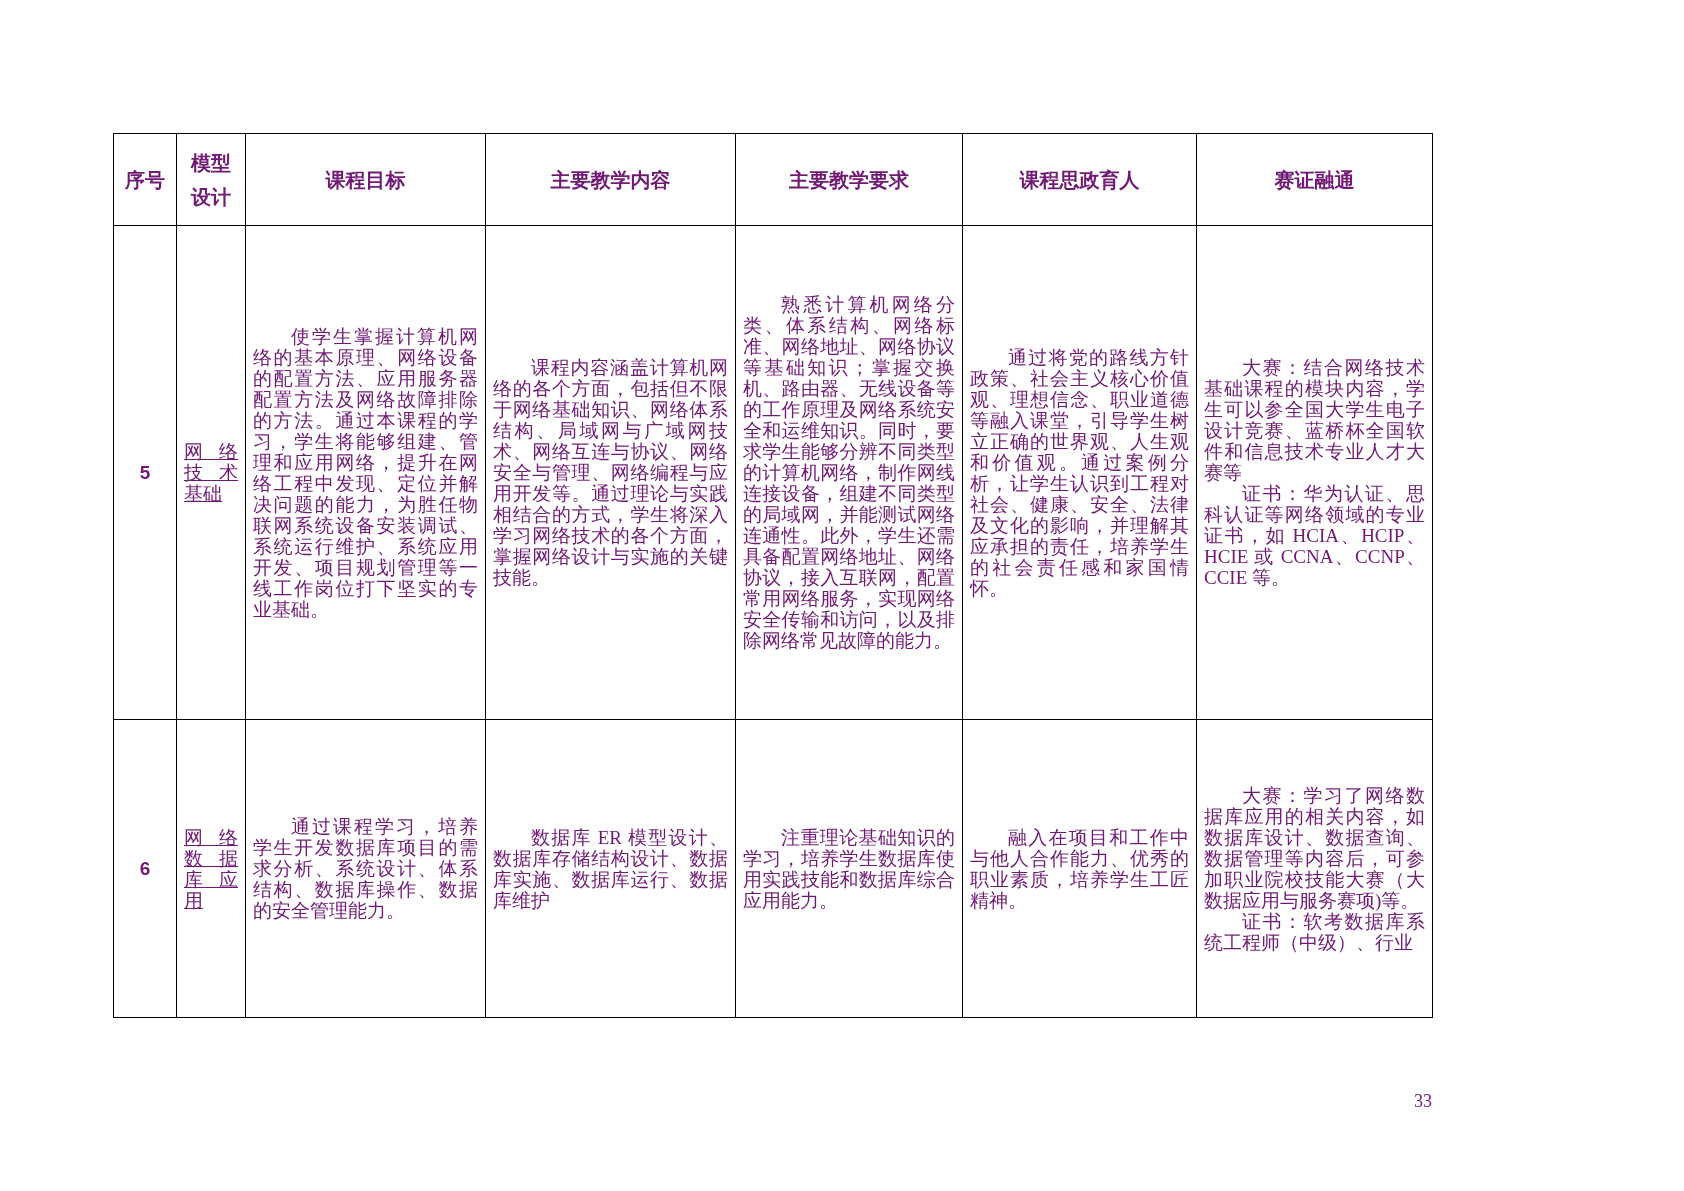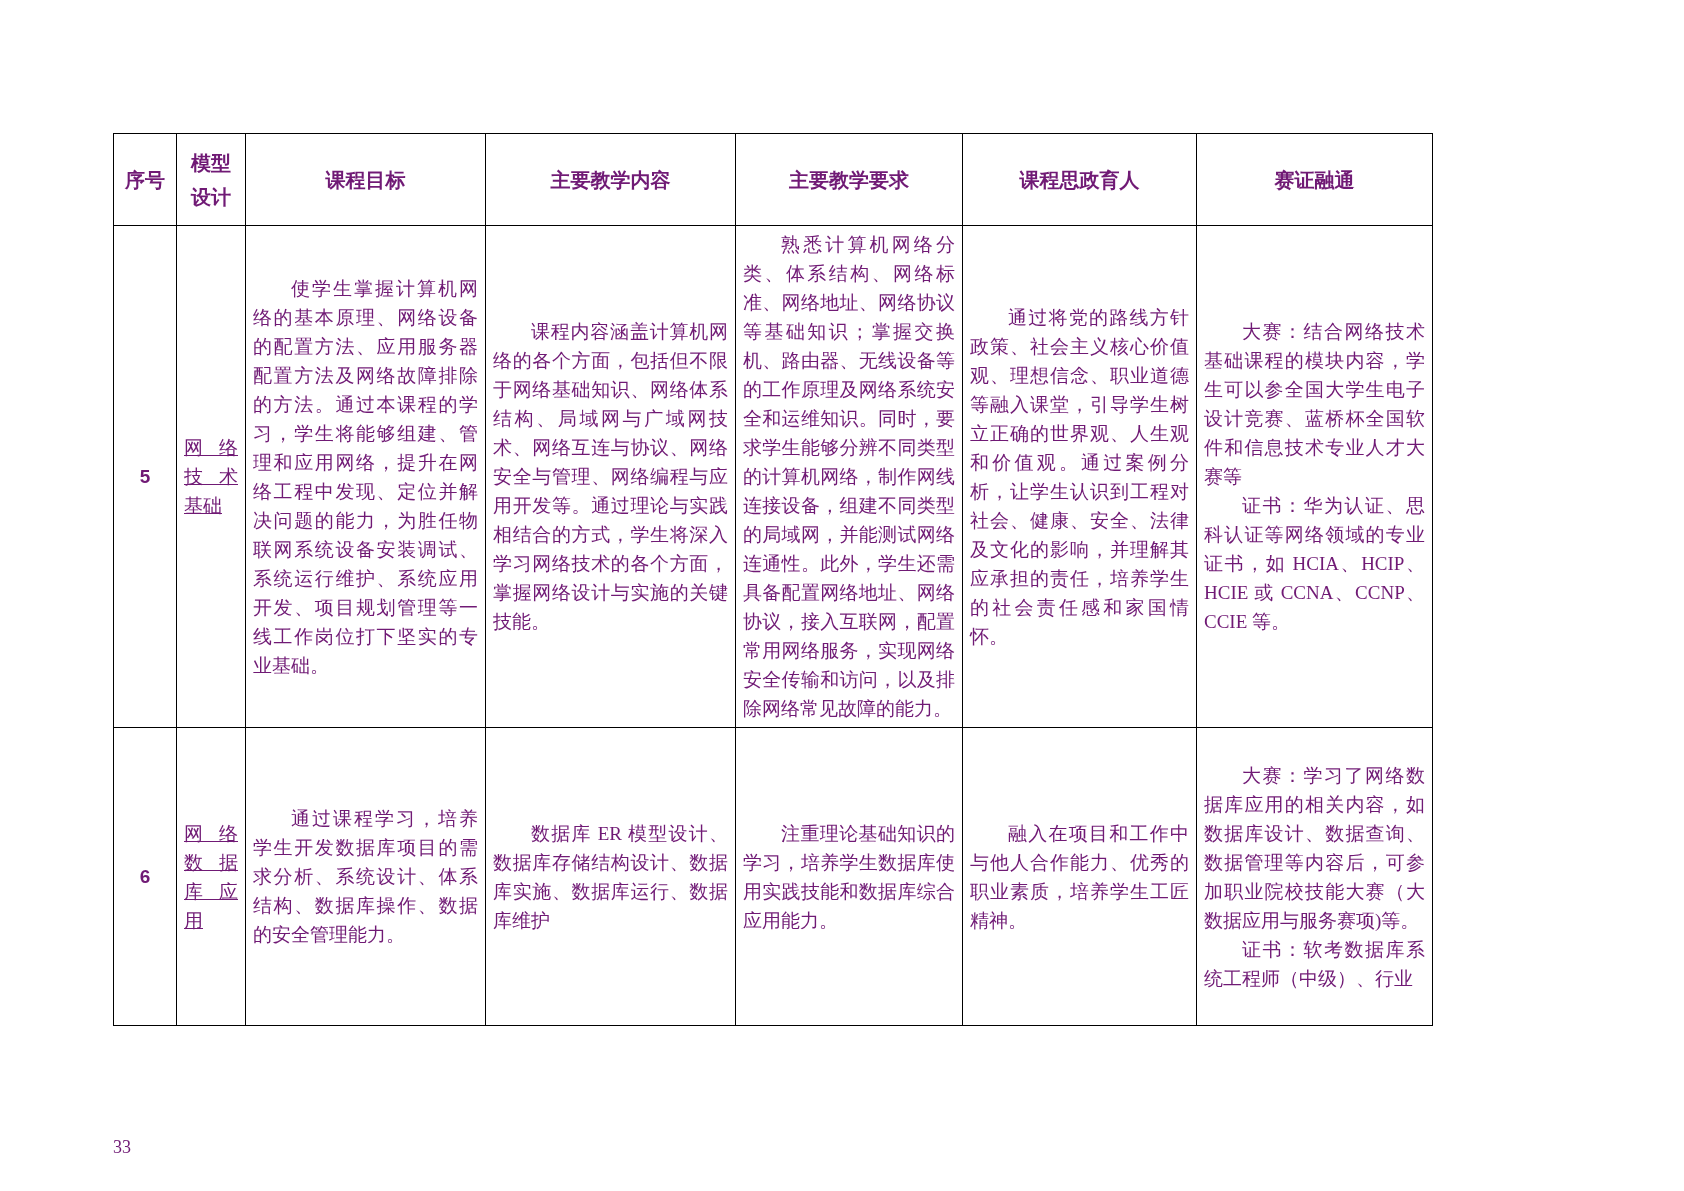--- a/index.html
+++ b/index.html
@@ -17,21 +17,21 @@
     left: 113px;
     top: 133px;
     width: 1319px;
     border-collapse: collapse;
     table-layout: fixed;
   }
   .course-table td, .course-table th {
     border: 1.5px solid #000000;
     vertical-align: middle;
     font-size: 19px;
-    line-height: 29px;
+    line-height: 21px;
     padding: 4px 7px;
     overflow: hidden;
   }
   .course-table th {
     font-weight: bold;
     font-size: 20px;
     text-align: center;
     line-height: 34px;
     padding: 4px 6px;
   }
@@ -49,23 +49,23 @@
   }
   .cell-text {
     margin: 0;
     text-align: justify;
     text-justify: inter-ideograph;
     text-indent: 2em;
   }
   .footer-pagenum {
     position: absolute;
     left: 113px;
-    top: 1137px;
+    top: 1091px;
     width: 1319px;
-    text-align: left;
+    text-align: right;
     font-size: 18px;
   }
 </style>
 </head>
 <body>
 
 <div class="page">
 
   <table class="course-table">
     <colgroup>

